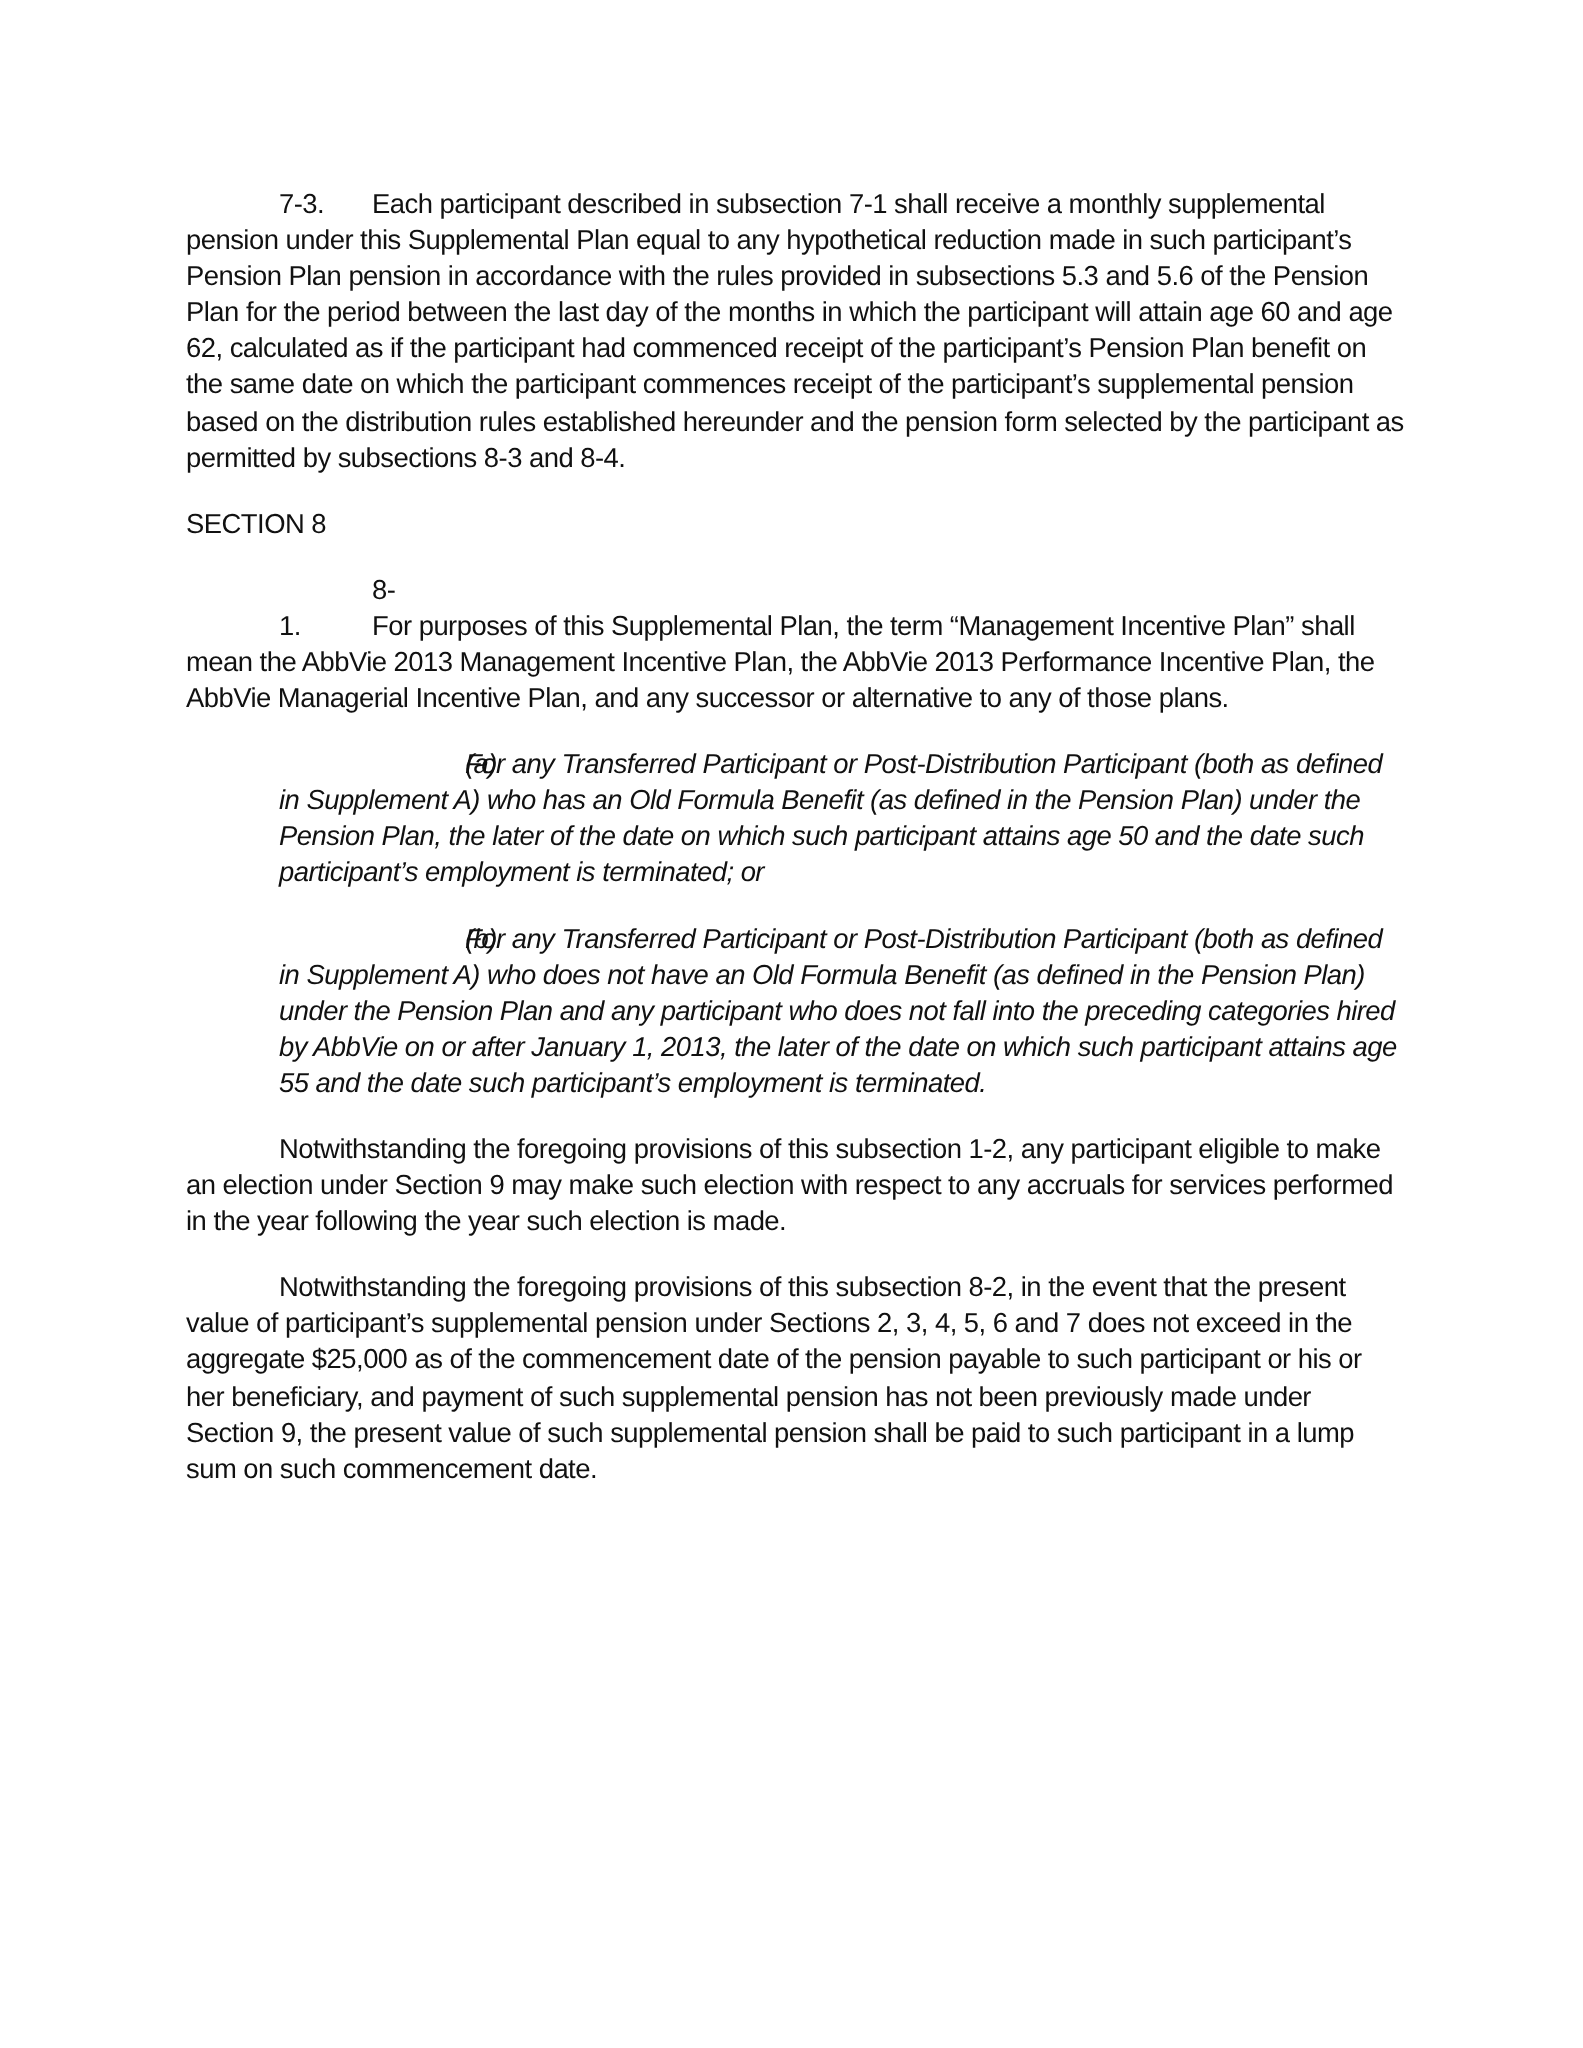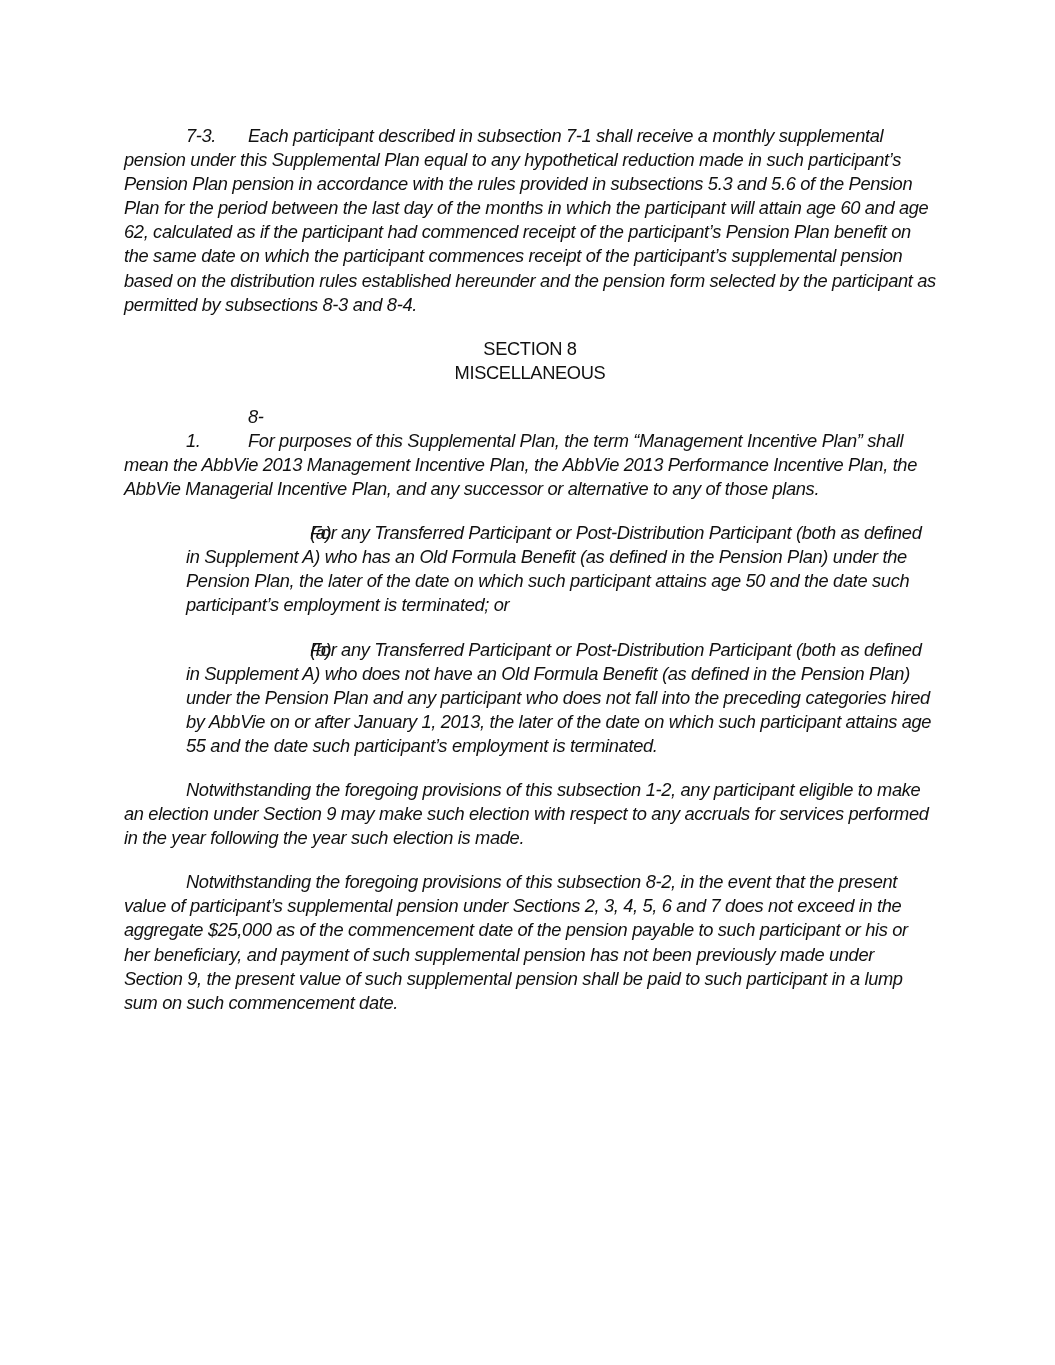--- a/index.html
+++ b/index.html
@@ -8,37 +8,36 @@
     font-family: "Liberation Sans", sans-serif;
     color: #111111;
   }
   .page {
     position: absolute; left: 124px; top: 124px; width: 812px;
     font-size: 18.3px; line-height: 24.1px;
     letter-spacing: -0.35px;
   }
   .para { margin: 0 0 20px 0; text-align: left; }
   .para .num { display: inline-block; width: 62px; }
-  .indent1 { text-indent: 62px; font-style: italic; }
-  .heading { text-align: center; margin: 0 0 20px 0; }
+  .indent1 { text-indent: 62px; }
+  .heading { text-align: left; margin: 0 0 20px 0; }
   .heading div { line-height: 24px; }
   .sub { margin: 0 0 20px 62px; }
   .sub .lbl { display: inline-block; width: 62px; }
   .sub-first { text-indent: 62px; font-style: italic; }
 </style>
 </head>
 <body>
 
 <div class="page">
 
   <p class="para indent1"><span class="num" style="text-indent:0">7-3.</span><span>Each participant described in subsection 7-1 shall receive a monthly supplemental pension under this Supplemental Plan equal to any hypothetical reduction made in such participant’s Pension Plan pension in accordance with the rules provided in subsections 5.3 and 5.6 of the Pension Plan for the period between the last day of the months in which the participant will attain age 60 and age 62, calculated as if the participant had commenced receipt of the participant’s Pension Plan benefit on the same date on which the participant commences receipt of the participant’s supplemental pension based on the distribution rules established hereunder and the pension form selected by the participant as permitted by subsections 8-3 and 8-4.</span></p>
 
   <div class="heading">
     <div>SECTION 8</div>
-    <div>MISCELLANEOUS</div>
   </div>
 
   <p class="para indent1"><span class="num">8-1.</span><span>For purposes of this Supplemental Plan, the term “Management Incentive Plan” shall mean the AbbVie 2013 Management Incentive Plan, the AbbVie 2013 Performance Incentive Plan, the AbbVie Managerial Incentive Plan, and any successor or alternative to any of those plans.</span></p>
 
 
   <p class="sub sub-first"><span class="lbl">(a)</span><span>For any Transferred Participant or Post-Distribution Participant (both as defined in Supplement A) who has an Old Formula Benefit (as defined in the Pension Plan) under the Pension Plan, the later of the date on which such participant attains age 50 and the date such participant’s employment is terminated; or</span></p>
 
   <p class="sub sub-first"><span class="lbl">(b)</span><span>For any Transferred Participant or Post-Distribution Participant (both as defined in Supplement A) who does not have an Old Formula Benefit (as defined in the Pension Plan) under the Pension Plan and any participant who does not fall into the preceding categories hired by AbbVie on or after January 1, 2013, the later of the date on which such participant attains age 55 and the date such participant’s employment is terminated.</span></p>
 
   <p class="para indent1"><span>Notwithstanding the foregoing provisions of this subsection 1-2, any participant eligible to make an election under Section 9 may make such election with respect to any accruals for services performed in the year following the year such election is made.</span></p>

